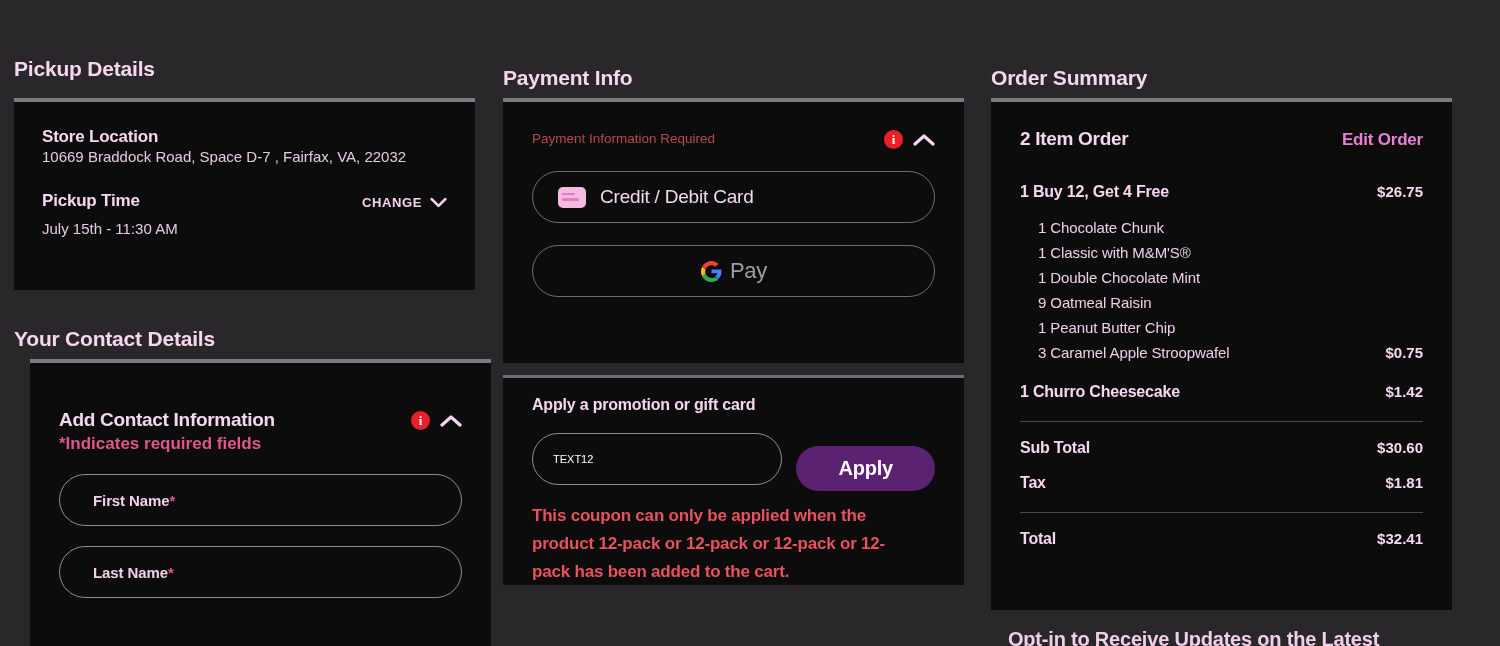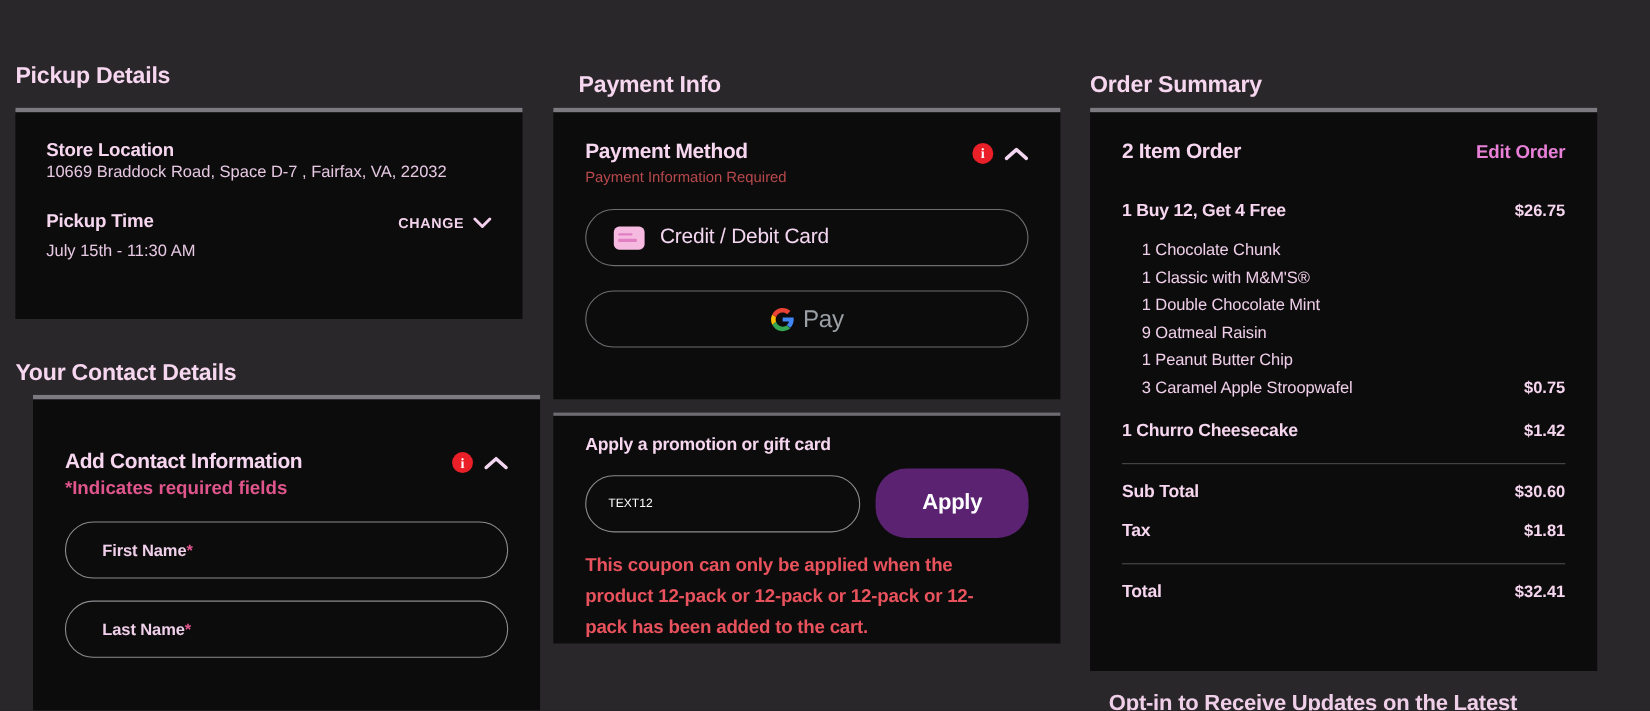--- a/index.html
+++ b/index.html
@@ -76,21 +76,21 @@
     border-radius: 28px;
     display: flex; align-items: center;
     padding: 0 33px;
     background: transparent;
     color: #f0d0ea; font-size: 15px; font-weight: bold;
     letter-spacing: -0.1px;
   }
   .pill-input .star { color: #e0568c; }
 
   
-  #payment-title { position: absolute; left: 0; top: 67px; margin-left: 23px; }
+  #payment-title { position: absolute; left: 0; top: 67px; }
   #payment-panel {
     position: absolute; left: 0; top: 98px;
     width: 461px; height: 265px;
     padding: 26px 29px 0 29px;
   }
   .pm-title { font-size: 19px; font-weight: bold; color: #f6d7ef; letter-spacing: -0.3px; }
   .pm-sub { font-size: 13.5px; color: #b8494c; margin-top: 3px; }
   .pay-option {
     margin-top: 22px;
     height: 52px;
@@ -115,27 +115,28 @@
     width: 254px; height: 52px;
     border: 1px solid #8c8a8e; border-radius: 28px;
     background: transparent;
     color: #ffffff; font-size: 11px;
     padding: 0 20px;
     font-family: "Liberation Sans", sans-serif;
     outline: none;
     position: relative;
   }
   .apply-btn {
-    width: 141px; height: 63px;
+    width: 141px; height: 45px;
     background: #5b2272;
     border: none; border-radius: 28px;
     color: #ffffff; font-size: 20px; font-weight: bold;
     font-family: "Liberation Sans", sans-serif;
     letter-spacing: -0.2px;
     cursor: pointer;
+    margin-top: 20px;
   }
   .promo-error {
     margin-top: 11px;
     color: #e8525c; font-size: 17px; font-weight: bold;
     line-height: 1.65; letter-spacing: -0.2px;
     max-width: 386px;
   }
 
   
   #summary-title { position: absolute; left: 0; top: 67px; }
@@ -258,21 +259,20 @@
     </div>
   </div>
 
   <div class="col col-mid">
 
     <div class="sec-title" id="payment-title">Payment Info</div>
 
     <div class="panel" id="payment-panel">
       <div class="panel-hdr-row">
         <div>
-          <div class="pm-title">Payment Method</div>
           <div class="pm-sub">Payment Information Required</div>
         </div>
         <div class="hdr-icons">
           <div class="info-badge">i</div>
           <svg class="chev" viewBox="0 0 22 12">
             <polyline points="2,10 11,2 20,10" fill="none" stroke="#f3d6ef" stroke-width="3.2" stroke-linecap="round" stroke-linejoin="round"></polyline>
           </svg>
         </div>
       </div>
 

